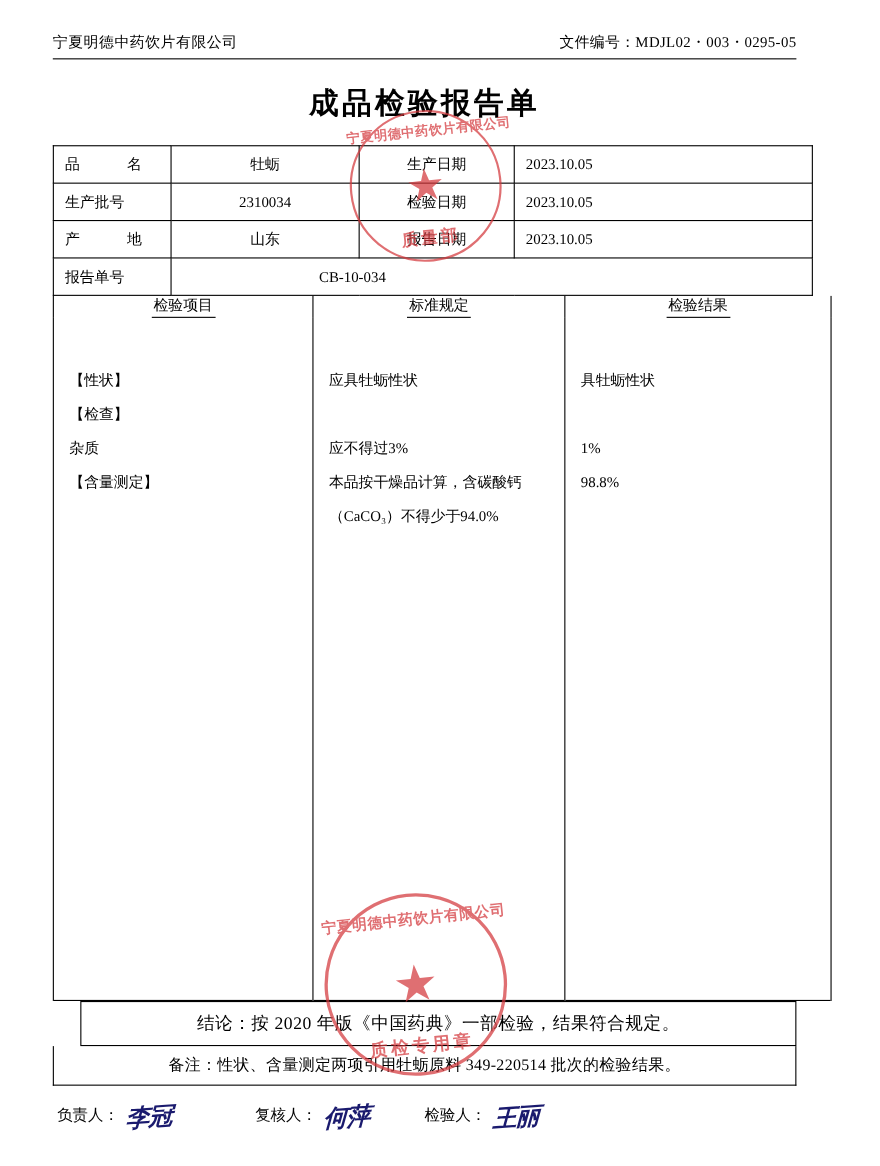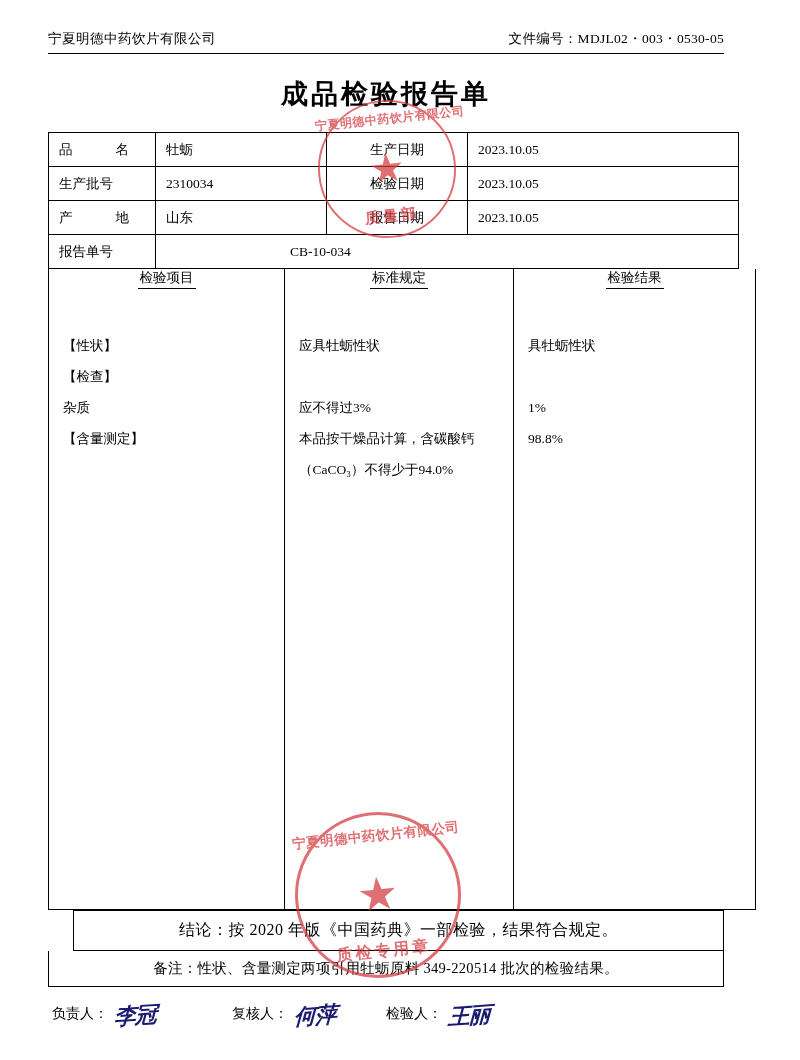--- a/index.html
+++ b/index.html
@@ -62,21 +62,21 @@
     width: 86px;
     letter-spacing: 0px;
     margin-top: 32px;
   }
   .spaced {
     display: inline-block;
     width: 70px;
     text-align: justify;
     text-align-last: justify;
   }
-  .val-1 { width: 150px; }
+  .val-1 { width: 150px; text-align: center; }
   .lbl-2 { width: 120px; text-align: center; }
   .val-2 { width: 250px; margin-left: 22px; }
   .mono { font-family: "Liberation Serif", serif; }
 
   
   table.items {
     width: 100%;
     border-collapse: collapse;
     table-layout: fixed;
     font-size: 13.5px;
@@ -200,21 +200,21 @@
   #stamp-bottom .arc { top: 12px; font-size: 13.5px; letter-spacing: 0.5px; }
   #stamp-bottom .btm { bottom: 13px; font-size: 16px; letter-spacing: 3px; }
 </style>
 </head>
 <body>
 
 <div class="page">
 
   <div class="header-row">
     <div class="header-left">宁夏明德中药饮片有限公司</div>
-    <div class="header-right"><span>文件编号：</span><span>MDJL02・003・0530-05</span></div>
+    <div class="header-right"><span>文件编号：</span><span>MDJL02・003・0295-05</span></div>
   </div>
 
   <div class="title">成品检验报告单</div>
 
   <table class="main">
     <tbody>
         <tr>
       <td class="lbl"><span class="spaced">品　　名</span></td>
       <td class="val-1">牡蛎</td>
       <td class="lbl-2">生产日期</td>

